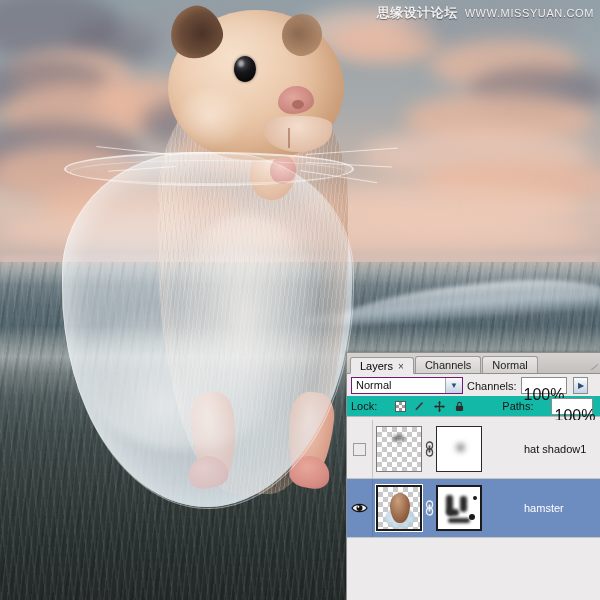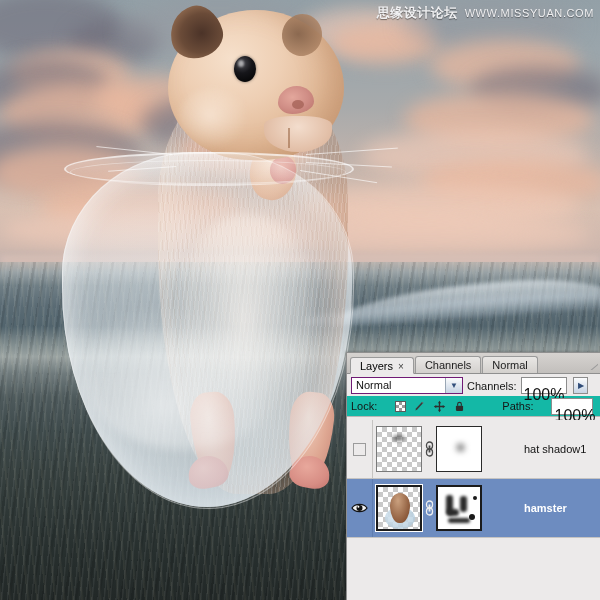--- a/index.html
+++ b/index.html
@@ -292,21 +292,21 @@
     background-size:10px 10px;background-position:0 0,5px 5px;background-color:#fff;
   }
   .layerrow.selected .thumb{border:2px solid #1b1b1b;outline:1px solid #fff;}
   .linkcell{width:14px;display:flex;align-items:center;justify-content:center;}
   .maskthumb{
     width:46px;height:46px;box-sizing:border-box;border:1px solid #2a2a2a;background:#fff;
     position:relative;overflow:hidden;
   }
   .layerrow.selected .maskthumb{border:2px solid #1b1b1b;}
   .lname{margin-left:14px;font-size:11px;color:#111;white-space:nowrap;padding-left:28px;}
-  .layerrow.selected .lname{color:#fff;font-weight:bold;}
+  .layerrow.selected .lname{color:#fff;font-weight:normal;}
 
   
   .t-hamster-body{position:absolute;left:12px;top:6px;width:20px;height:30px;border-radius:50% 50% 46% 46%/40% 40% 60% 60%;
     background:radial-gradient(ellipse at 40% 26%,#caa07e,#8d5b3c 70%,#6d4329 100%);}
   .t-bowl{position:absolute;left:7px;top:20px;width:30px;height:22px;border-radius:50%;
     background:radial-gradient(ellipse at 40% 40%,rgba(220,234,244,.95),rgba(160,190,210,.75));}
   .t-dot{position:absolute;border-radius:50%;background:#1a1a1a;}
   .t-smudge{position:absolute;border-radius:50%;background:#3a3a3a;filter:blur(2px);}
   .m-blob{position:absolute;background:#2b2b2b;filter:blur(1.6px);}
   .m-soft{position:absolute;border-radius:50%;background:#555;filter:blur(3px);}

